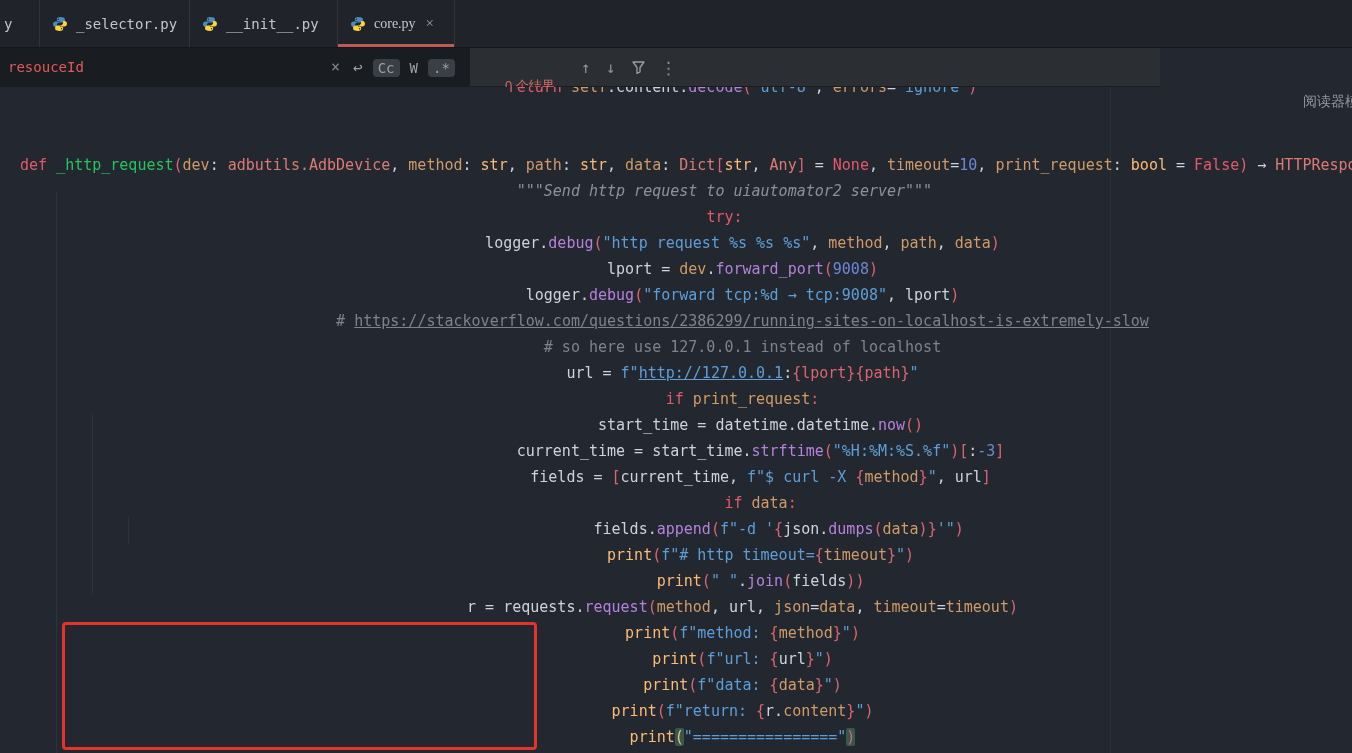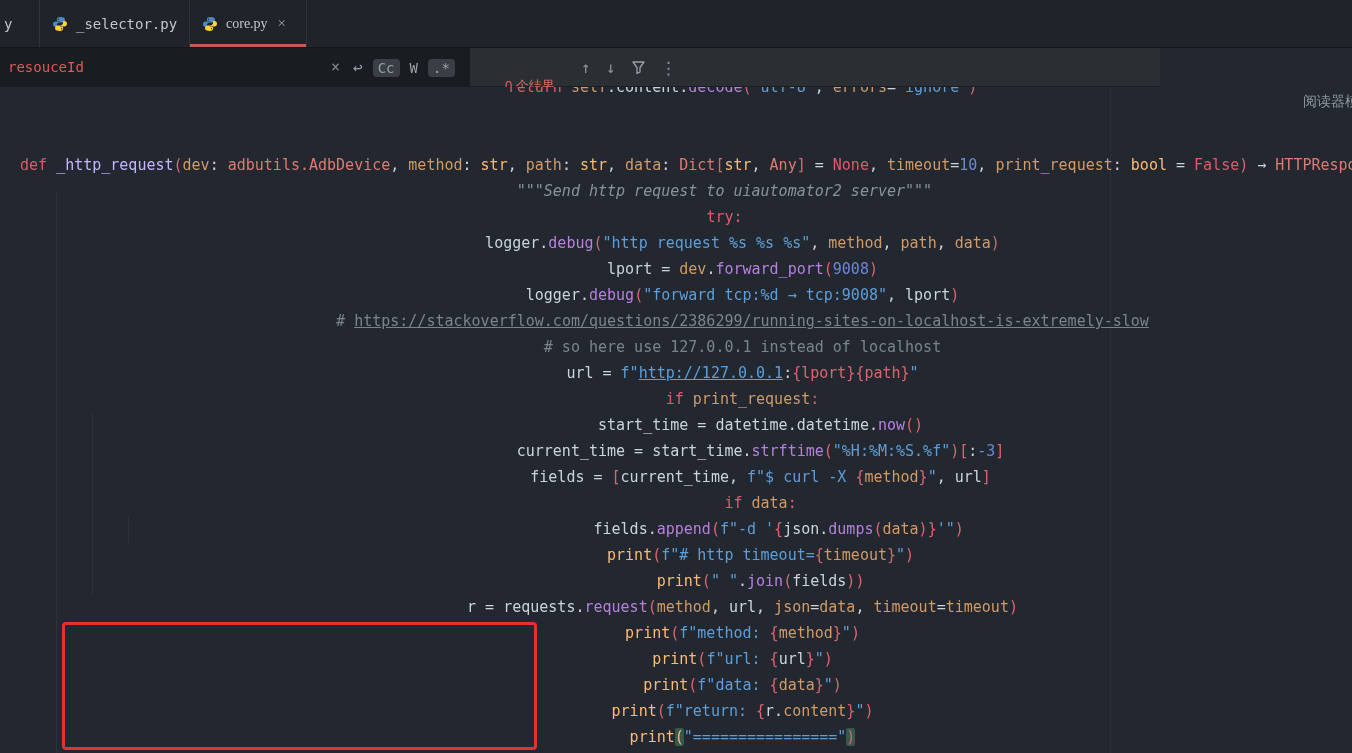--- a/index.html
+++ b/index.html
@@ -47,21 +47,21 @@
   .guide { position:absolute; width:1px; background:#2d323b; }
   .ruler { position:absolute; left:1110px; top:0; bottom:0; width:1px; background:#2a2f38; }
   .reader-hint { position:absolute; left:1303px; top:6px; font-size:14px; color:#9097a1;
                  font-family:"DejaVu Sans",sans-serif; white-space:nowrap; }
   .red-box { position:absolute; left:62px; top:535px; width:475px; height:128px;
              border:3px solid #e3332a; border-radius:4px; pointer-events:none; }
 
   
   .d  { color:#ccd3dd; }
   .k  { color:#e4586b; }
-  .f  { color:#c4b5fd; }
+  .f  { color:#22c55e; }
   .m  { color:#b780de; }
   .s  { color:#5e9ed8; }
   .su { color:#5e9ed8; text-decoration:underline; }
   .c  { color:#7d838d; }
   .cu { color:#7d838d; text-decoration:underline; }
   .p  { color:#d19a66; }
   .n  { color:#6d87d8;margin-top:28px; }
   .b  { color:#dc6470; }
   .g  { color:#8b919c; font-style:italic; }
   .t  { color:#dd7a72; }
@@ -74,20 +74,27 @@
 <div class="tabbar">
   <div class="tab partial">
     <span>y</span>
   </div>
   <div class="tab" style="width:150px;">
     <svg class="py-icon" viewBox="0 0 16 16">
       <path fill="#4b8bbe" d="M7.9 1C6 1 4.9 1.9 4.9 3.2V5h3.2v.6H3.6C2.1 5.6 1 6.7 1 8.3c0 1.6 1 2.8 2.5 2.8h1.4V9.2c0-1.5 1.2-2.6 2.7-2.6h3c1.3 0 2.3-1 2.3-2.3V3.2C12.9 1.9 11.3 1 7.9 1zM6.4 2.6c.4 0 .7.3.7.7s-.3.7-.7.7-.7-.3-.7-.7.3-.7.7-.7z"></path>
       <path fill="#ffd43b" d="M8.1 15c1.9 0 3-.9 3-2.2V11H7.9v-.6h4.5c1.5 0 2.6-1.1 2.6-2.7 0-1.6-1-2.8-2.5-2.8h-1.4v1.9c0 1.5-1.2 2.6-2.7 2.6h-3c-1.3 0-2.3 1-2.3 2.3v1.1C3.1 14.1 4.7 15 8.1 15zm1.5-1.6c-.4 0-.7-.3-.7-.7s.3-.7.7-.7.7.3.7.7-.3.7-.7.7z"></path>
     </svg>
     <span>_selector.py</span>
+  </div>
+  <div class="tab" style="width:148px;">
+    <svg class="py-icon" viewBox="0 0 16 16">
+      <path fill="#4b8bbe" d="M7.9 1C6 1 4.9 1.9 4.9 3.2V5h3.2v.6H3.6C2.1 5.6 1 6.7 1 8.3c0 1.6 1 2.8 2.5 2.8h1.4V9.2c0-1.5 1.2-2.6 2.7-2.6h3c1.3 0 2.3-1 2.3-2.3V3.2C12.9 1.9 11.3 1 7.9 1zM6.4 2.6c.4 0 .7.3.7.7s-.3.7-.7.7-.7-.3-.7-.7.3-.7.7-.7z"></path>
+      <path fill="#ffd43b" d="M8.1 15c1.9 0 3-.9 3-2.2V11H7.9v-.6h4.5c1.5 0 2.6-1.1 2.6-2.7 0-1.6-1-2.8-2.5-2.8h-1.4v1.9c0 1.5-1.2 2.6-2.7 2.6h-3c-1.3 0-2.3 1-2.3 2.3v1.1C3.1 14.1 4.7 15 8.1 15zm1.5-1.6c-.4 0-.7-.3-.7-.7s.3-.7.7-.7.7.3.7.7-.3.7-.7.7z"></path>
+    </svg>
+    <span>__init__.py</span>
   </div>
   <div class="tab active" style="width:117px;">
     <svg class="py-icon" viewBox="0 0 16 16">
       <path fill="#4b8bbe" d="M7.9 1C6 1 4.9 1.9 4.9 3.2V5h3.2v.6H3.6C2.1 5.6 1 6.7 1 8.3c0 1.6 1 2.8 2.5 2.8h1.4V9.2c0-1.5 1.2-2.6 2.7-2.6h3c1.3 0 2.3-1 2.3-2.3V3.2C12.9 1.9 11.3 1 7.9 1zM6.4 2.6c.4 0 .7.3.7.7s-.3.7-.7.7-.7-.3-.7-.7.3-.7.7-.7z"></path>
       <path fill="#ffd43b" d="M8.1 15c1.9 0 3-.9 3-2.2V11H7.9v-.6h4.5c1.5 0 2.6-1.1 2.6-2.7 0-1.6-1-2.8-2.5-2.8h-1.4v1.9c0 1.5-1.2 2.6-2.7 2.6h-3c-1.3 0-2.3 1-2.3 2.3v1.1C3.1 14.1 4.7 15 8.1 15zm1.5-1.6c-.4 0-.7-.3-.7-.7s.3-.7.7-.7.7.3.7.7-.3.7-.7.7z"></path>
     </svg>
     <span>core.py</span>
     <span class="tab-close">×</span>
   </div>
 </div>

